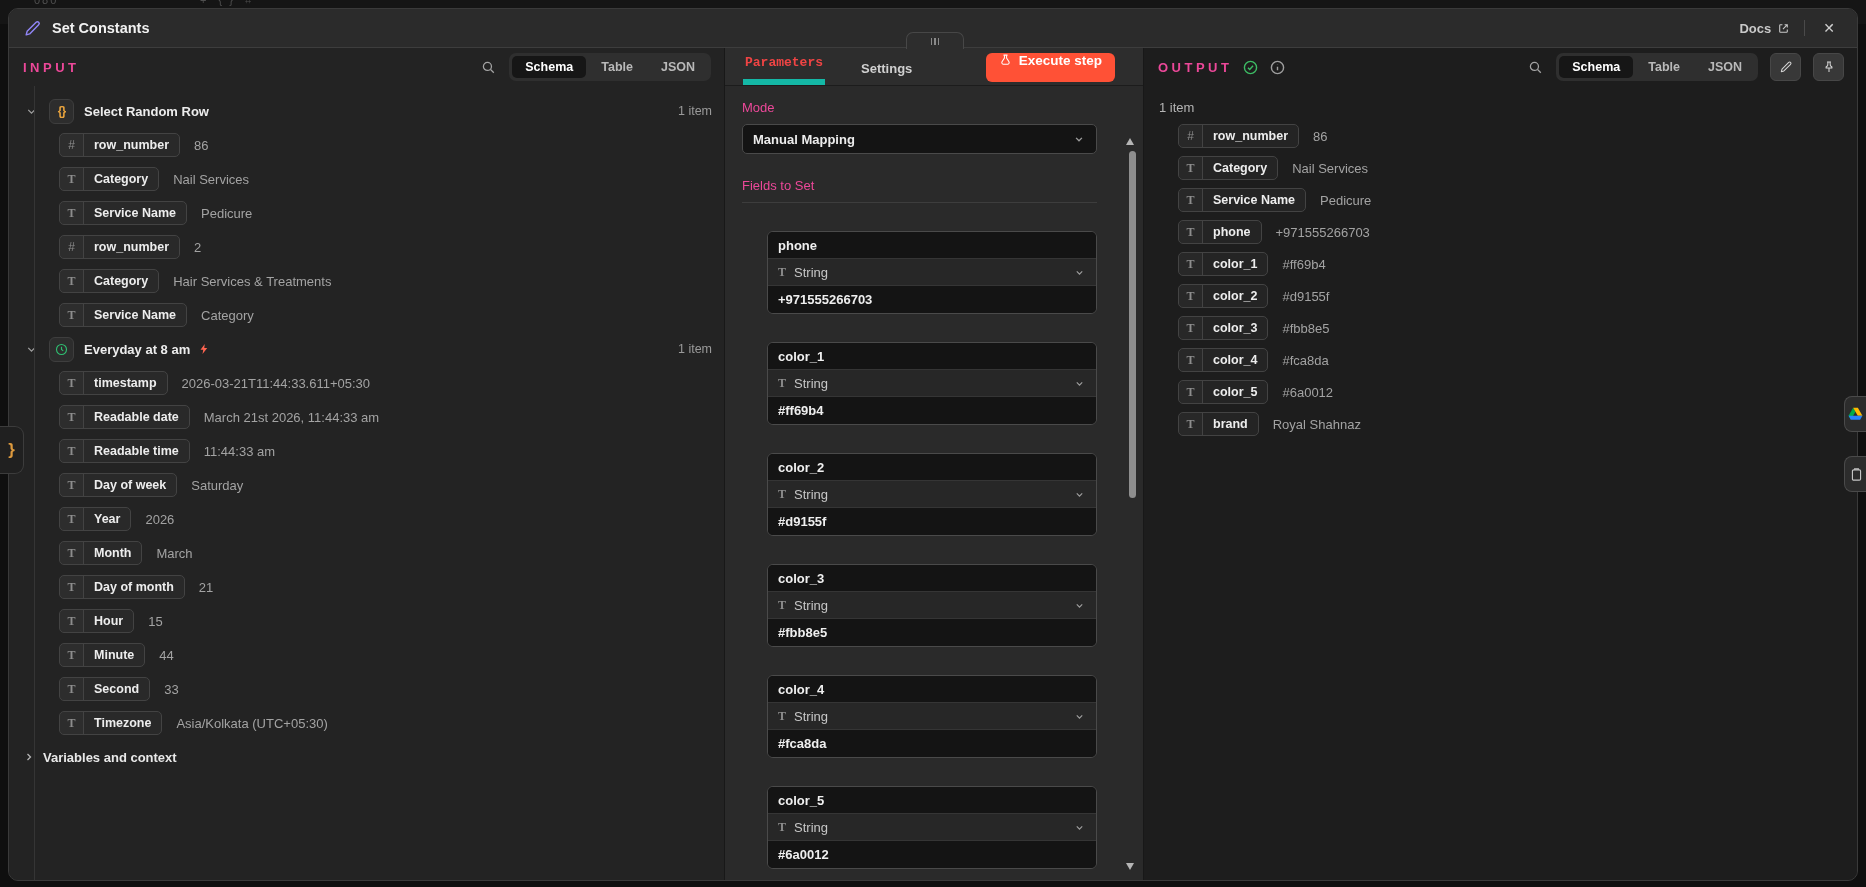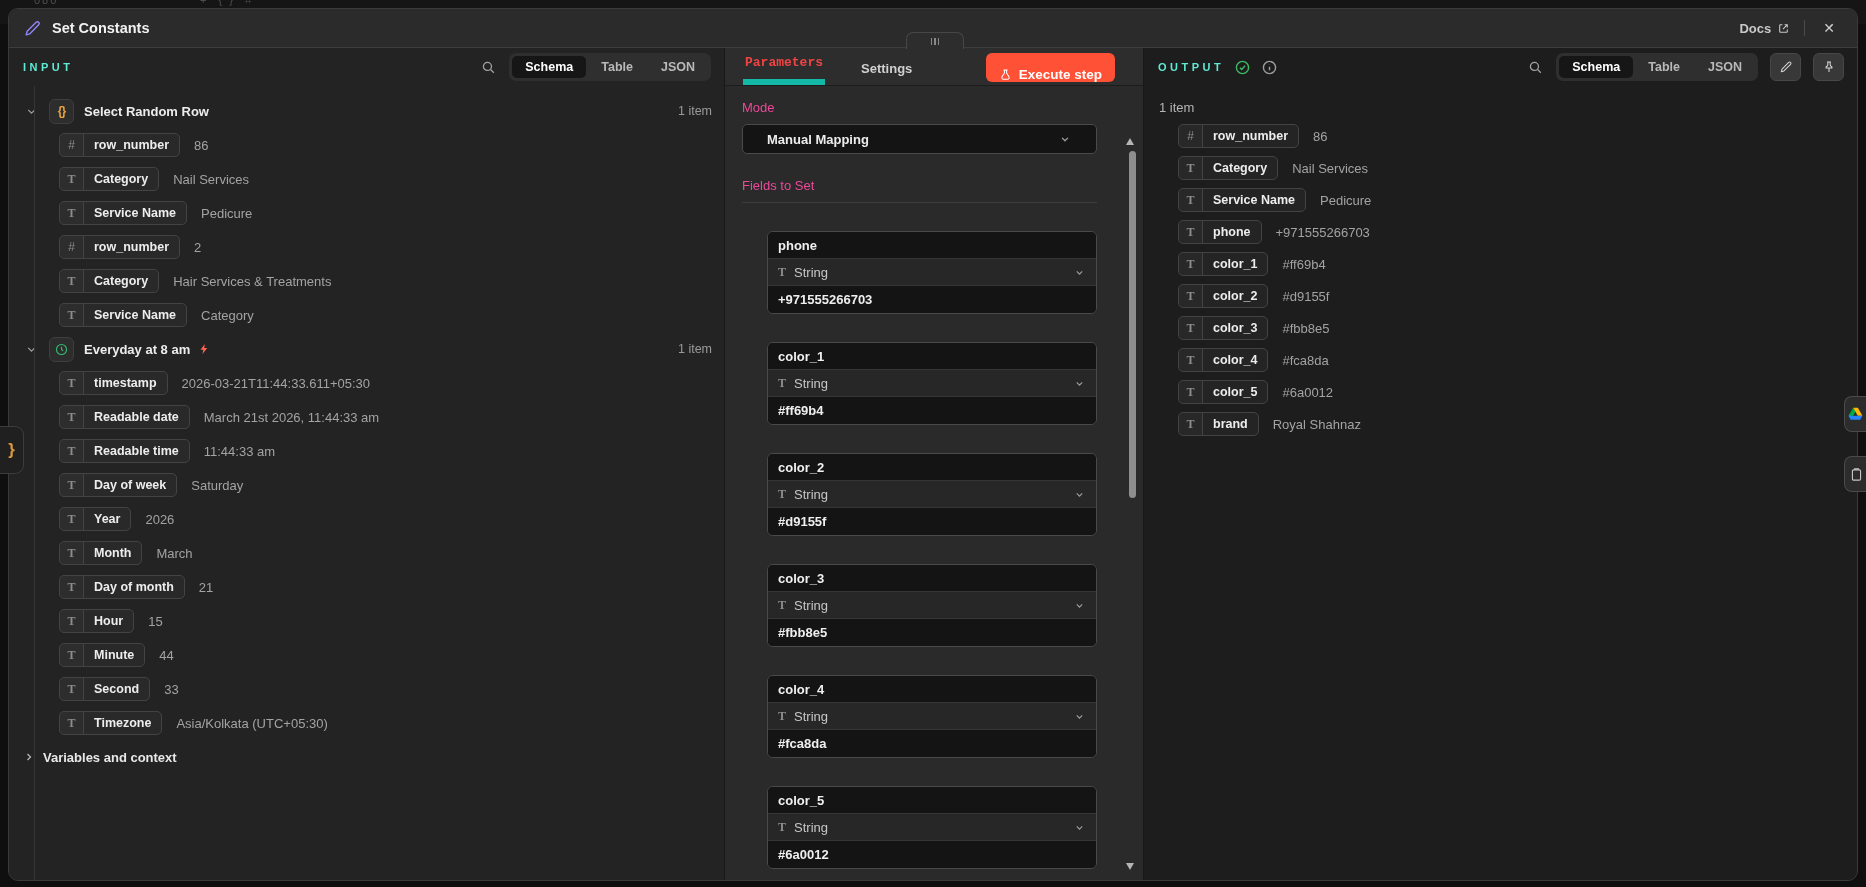--- a/index.html
+++ b/index.html
@@ -29,21 +29,21 @@
 
   .modal-body { flex:1; display:flex; min-height:0; position:relative; }
 
   
   .input-panel { width:715px; flex:0 0 715px; background:#232323; position:relative; overflow:hidden; }
   .center-panel { width:420px; flex:0 0 420px; background:#2a2a2a; border-left:1px solid #181818;
     border-right:1px solid #181818; position:relative; overflow:hidden; }
   .output-panel { flex:1; background:#1d1d1d; position:relative; overflow:hidden; }
 
   .panel-header { height:38px; display:flex; align-items:center; padding:0 13px 0 14px; gap:12px; }
-  .panel-label { font-size:11px; font-weight:700; letter-spacing:3.5px; color:#5eead4; }
+  .panel-label { font-size:13px; font-weight:700; letter-spacing:3.5px; color:#ec4899; }
   .spacer { flex:1; }
 
   .seg { display:flex; background:#2f2f2f; border-radius:7px; padding:3px; gap:2px; }
   .seg-item { padding:4px 13px; font-size:12.5px; font-weight:600; color:#b9b9b9; border-radius:5px; cursor:pointer; }
   .seg-item.active { background:#161616; color:#ffffff; }
 
   .icon-btn { width:31px; height:28px; background:#383838; border:1px solid #474747; border-radius:6px;
     display:flex; align-items:center; justify-content:center; cursor:pointer; }
 
   
@@ -68,31 +68,31 @@
 
   .drawer-line { position:absolute; left:25px; top:38px; bottom:0; width:1px; background:#353535; }
 
   
   .center-tabs { height:38px; border-bottom:1px solid #1c1c1c; display:flex; align-items:flex-end;
     padding:0 0 0 18px; gap:34px; position:relative; background:#2d2d2d; }
   .ctab { font-size:13px; font-weight:700; padding:10px 2px 9px; color:#d0d0d0; cursor:pointer; }
   .ctab.active { color:#ef4444; border-bottom:6px solid #14b8a6;font-family:Liberation Mono, monospace; }
   .exec-btn { position:absolute; right:28px; top:5px; height:29px; padding:0 13px;
     background:#ff5136; border:none; border-radius:6px; color:#fff; font-size:13.5px; font-weight:700;
-    display:flex; align-items:flex-end; gap:7px; cursor:pointer; font-family:"Liberation Sans",sans-serif; }
+    display:flex; align-items:flex-start; gap:7px; cursor:pointer; font-family:"Liberation Sans",sans-serif; }
   .drag-tab { position:absolute; left:897px; top:23px; width:58px; height:17px; background:#2d2d2d;
     border:1px solid #474747; border-bottom:none; border-radius:7px 7px 0 0; z-index:7;
     display:flex; align-items:center; justify-content:center; gap:2px; cursor:grab; }
   .grip-bar { width:1.5px; height:7px; background:#8a8a8a; }
 
   .center-body { position:absolute; top:38px; bottom:0; left:0; right:0; overflow:hidden;
     padding:14px 46px 0 17px; }
   .sect-label { color:#ec4899; font-size:13px; font-weight:400; }
   .mode-select { margin-top:9px; height:30px; background:#141414; border:1px solid #4a4a4a; border-radius:5px;
-    display:flex; align-items:center; padding:0 24px; color:#ececec; font-size:13px; font-weight:600; cursor:pointer; }
+    display:flex; align-items:center; padding:0 10px; color:#ececec; font-size:13px; font-weight:600; cursor:pointer; }
   .mode-select .spacer { flex:1; }
   .fields-label { margin-top:24px; }
   .sect-sep { margin-top:9px; height:1px; background:#3d3d3d; }
   .fields-list { padding-left:25px; }
   .field-block { margin-top:28px; border:1px solid #4a4a4a; border-radius:6px; overflow:hidden; background:#141414; }
   .fb-row { height:27px; display:flex; align-items:center; padding:0 10px; font-size:13px; }
   .fb-name { background:#141414; color:#f0f0f0; font-weight:700; border-bottom:1px solid #353535; cursor:text; }
   .fb-type { background:#272727; color:#c7c7c7; gap:8px; border-bottom:1px solid #353535; cursor:pointer; }
   .fb-type .t-glyph { font-family:"Liberation Serif", serif; color:#8e8e8e; font-weight:700; font-size:12px; }
   .fb-value { background:#141414; color:#efefef; font-weight:600; cursor:text; }

